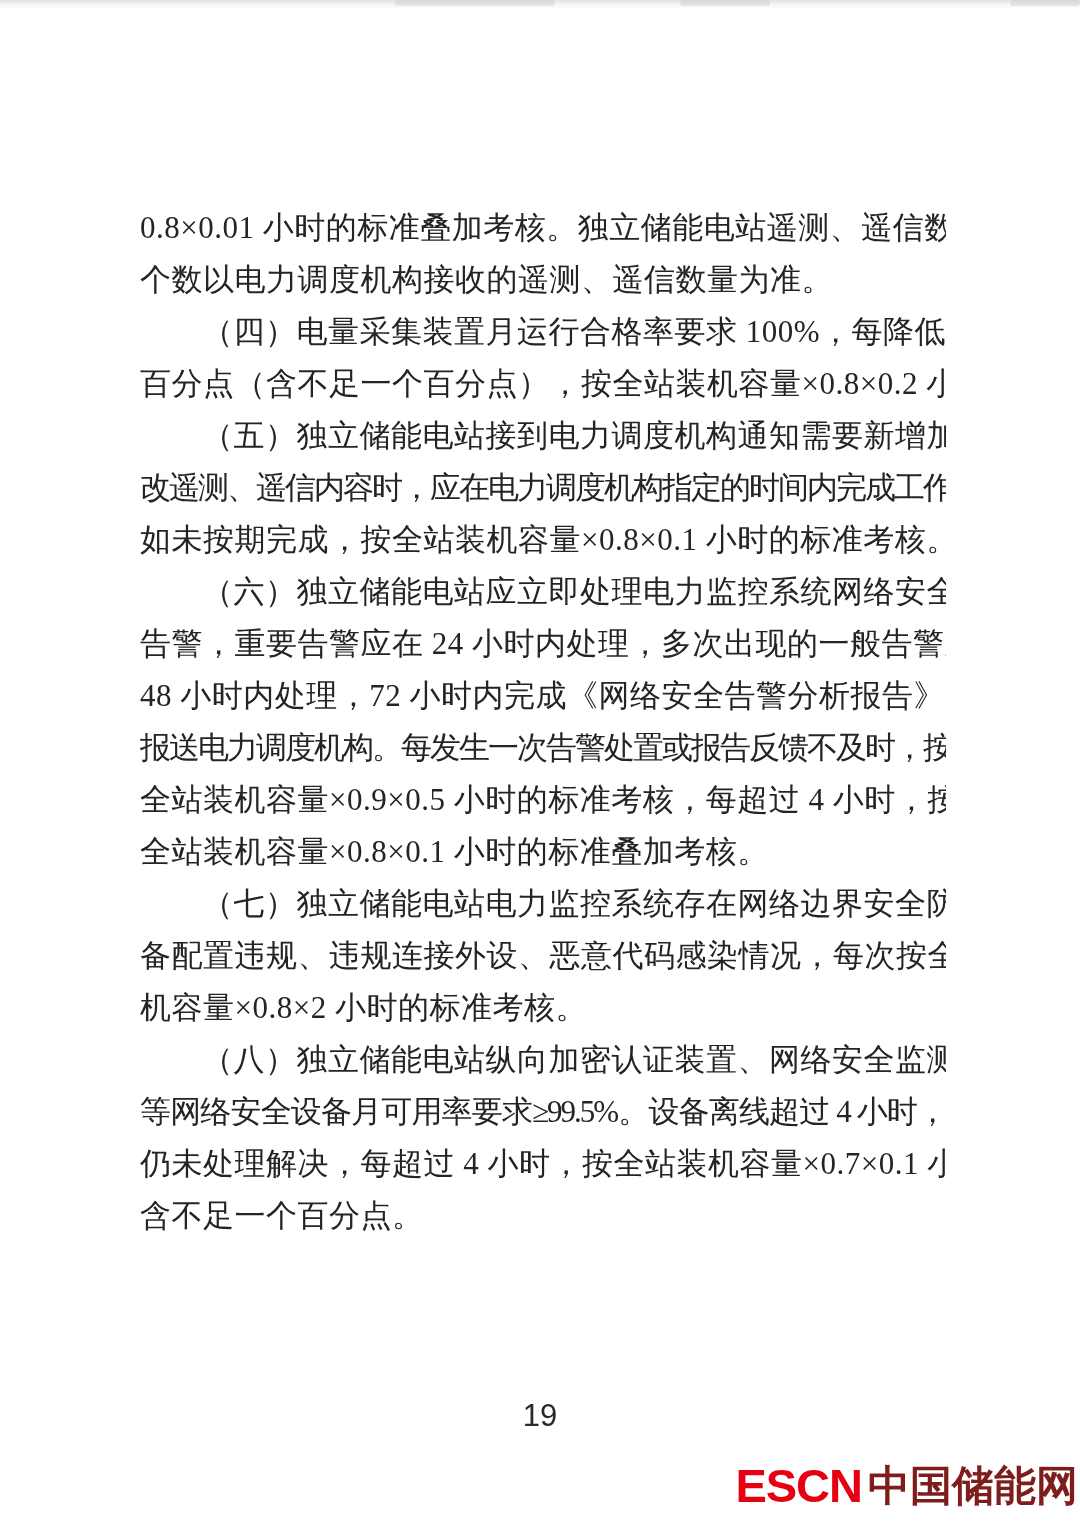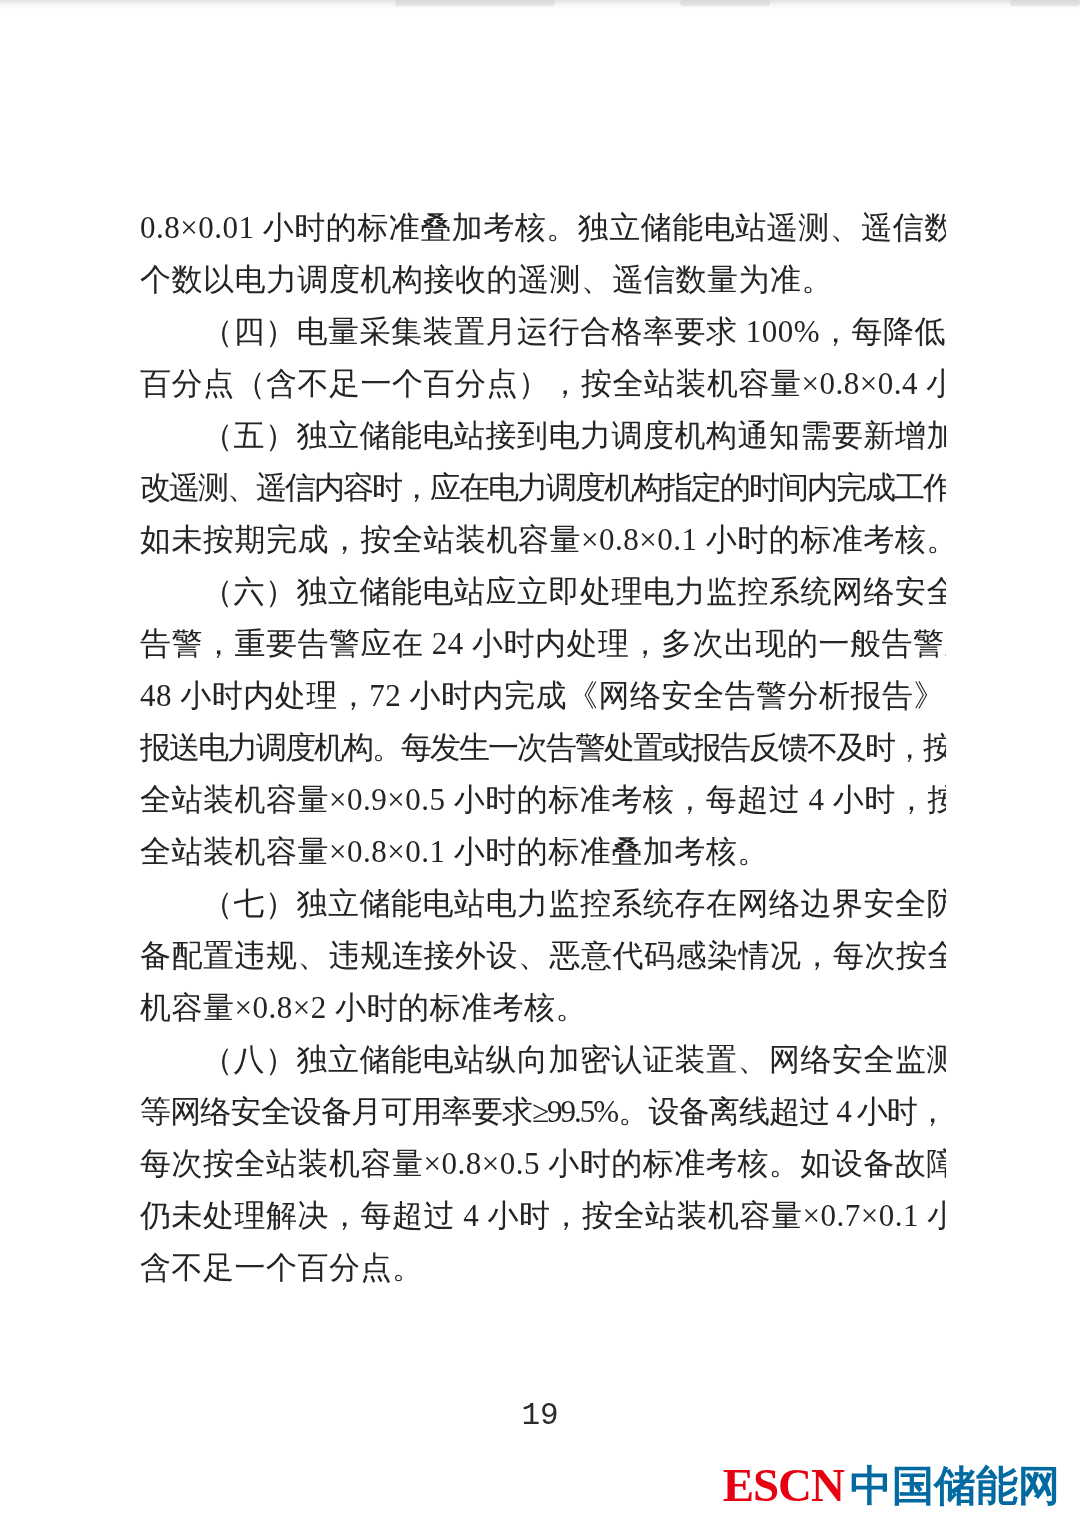--- a/index.html
+++ b/index.html
@@ -60,30 +60,30 @@
   .line.tight { letter-spacing: -2px; }
 
   .page-number {
     position: absolute;
     top: 1398px;
     left: 0;
     width: 100%;
     text-align: center;
     font-size: 31px;
     color: #2a2a2a;
-    font-family: Liberation Mono, monospace;
+    font-family: Liberation Sans, sans-serif;
   }
 
   .watermark {
     position: absolute;
     top: 1462px;
-    right: 20px;
+    right: 2px;
     display: flex;
     align-items: center;
-    font-family: Liberation Serif, serif;
+    font-family: Liberation Sans, sans-serif;
     font-weight: bold;
     white-space: nowrap;
   }
   .watermark .escn {
     font-size: 47px;
     letter-spacing: -1px;
     line-height: 1;
   }
   .watermark .cjk {
     font-size: 42px;
@@ -99,40 +99,39 @@
 
   <div class="scan-edge-top"></div>
   <div class="scan-smudge smudge-a"></div>
   <div class="scan-smudge smudge-b"></div>
   <div class="scan-smudge smudge-c"></div>
 
   <div class="textblock">
     <div class="line">0.8×0.01 小时的标准叠加考核。独立储能电站遥测、遥信数据</div>
     <div class="line end">个数以电力调度机构接收的遥测、遥信数量为准。</div>
     <div class="line indent">（四）电量采集装置月运行合格率要求 100%，每降低一个</div>
-    <div class="line">百分点（含不足一个百分点），按全站装机容量×0.8×0.4 小</div>
+    <div class="line">百分点（含不足一个百分点），按全站装机容量×0.8×0.2 小</div>
     <div class="line indent">（五）独立储能电站接到电力调度机构通知需要新增加或修</div>
     <div class="line tight">改遥测、遥信内容时，应在电力调度机构指定的时间内完成工作，</div>
     <div class="line">如未按期完成，按全站装机容量×0.8×0.1 小时的标准考核。</div>
     <div class="line indent">（六）独立储能电站应立即处理电力监控系统网络安全紧急</div>
     <div class="line">告警，重要告警应在 24 小时内处理，多次出现的一般告警应在</div>
     <div class="line">48 小时内处理，72 小时内完成《网络安全告警分析报告》，并</div>
     <div class="line tight">报送电力调度机构。每发生一次告警处置或报告反馈不及时，按</div>
     <div class="line">全站装机容量×0.9×0.5 小时的标准考核，每超过 4 小时，按</div>
     <div class="line end">全站装机容量×0.8×0.1 小时的标准叠加考核。</div>
     <div class="line indent">（七）独立储能电站电力监控系统存在网络边界安全防护设</div>
     <div class="line">备配置违规、违规连接外设、恶意代码感染情况，每次按全站装</div>
     <div class="line end">机容量×0.8×2 小时的标准考核。</div>
     <div class="line indent">（八）独立储能电站纵向加密认证装置、网络安全监测装置</div>
     <div class="line tight">等网络安全设备月可用率要求≥99.5%。设备离线超过 4 小时，</div>
-    <div class="line">每次按全站装机容量×0.8×0.5 小时的标准考核。如设备故障</div>
     <div class="line">仍未处理解决，每超过 4 小时，按全站装机容量×0.7×0.1 小</div>
     <div class="line end">含不足一个百分点。</div>
   </div>
 
   <div class="page-number">19</div>
 
   <div class="watermark">
     <span class="escn" style="color: rgb(230, 0, 18);">ESCN</span>
-    <span class="cjk" style="color: #0369a1;">中国储能网</span>
+    <span class="cjk" style="color: #7f1d1d;">中国储能网</span>
   </div>
 
 </div>
 
 </body></html>

